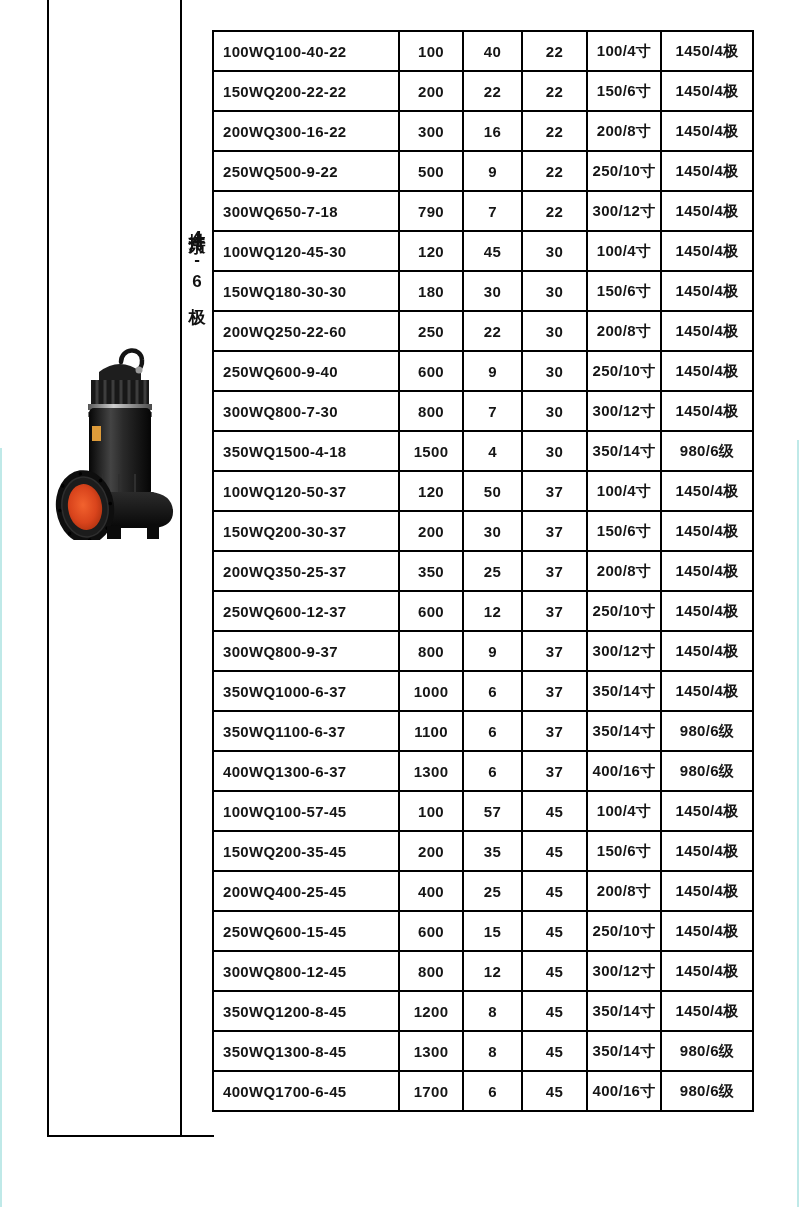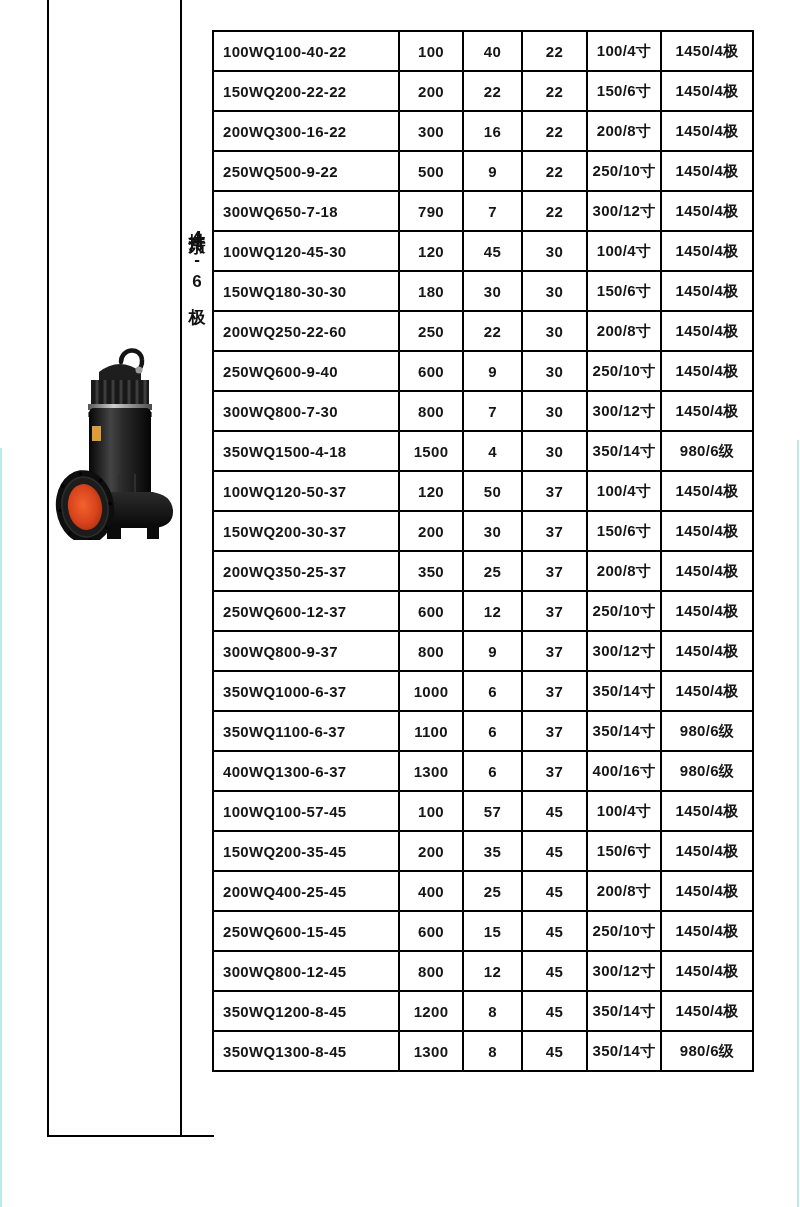--- a/index.html
+++ b/index.html
@@ -357,16 +357,24 @@
           <td>1450/4极</td>
         </tr>
         <tr>
           <td class="c-model">350WQ1300-8-45</td>
           <td>1300</td>
           <td>8</td>
           <td>45</td>
           <td>350/14寸</td>
           <td>980/6级</td>
         </tr>
+        <tr>
+          <td class="c-model">400WQ1700-6-45</td>
+          <td>1700</td>
+          <td>6</td>
+          <td>45</td>
+          <td>400/16寸</td>
+          <td>980/6级</td>
+        </tr>
       </tbody>
   </table>
 
 </div>
 
 </body></html>

